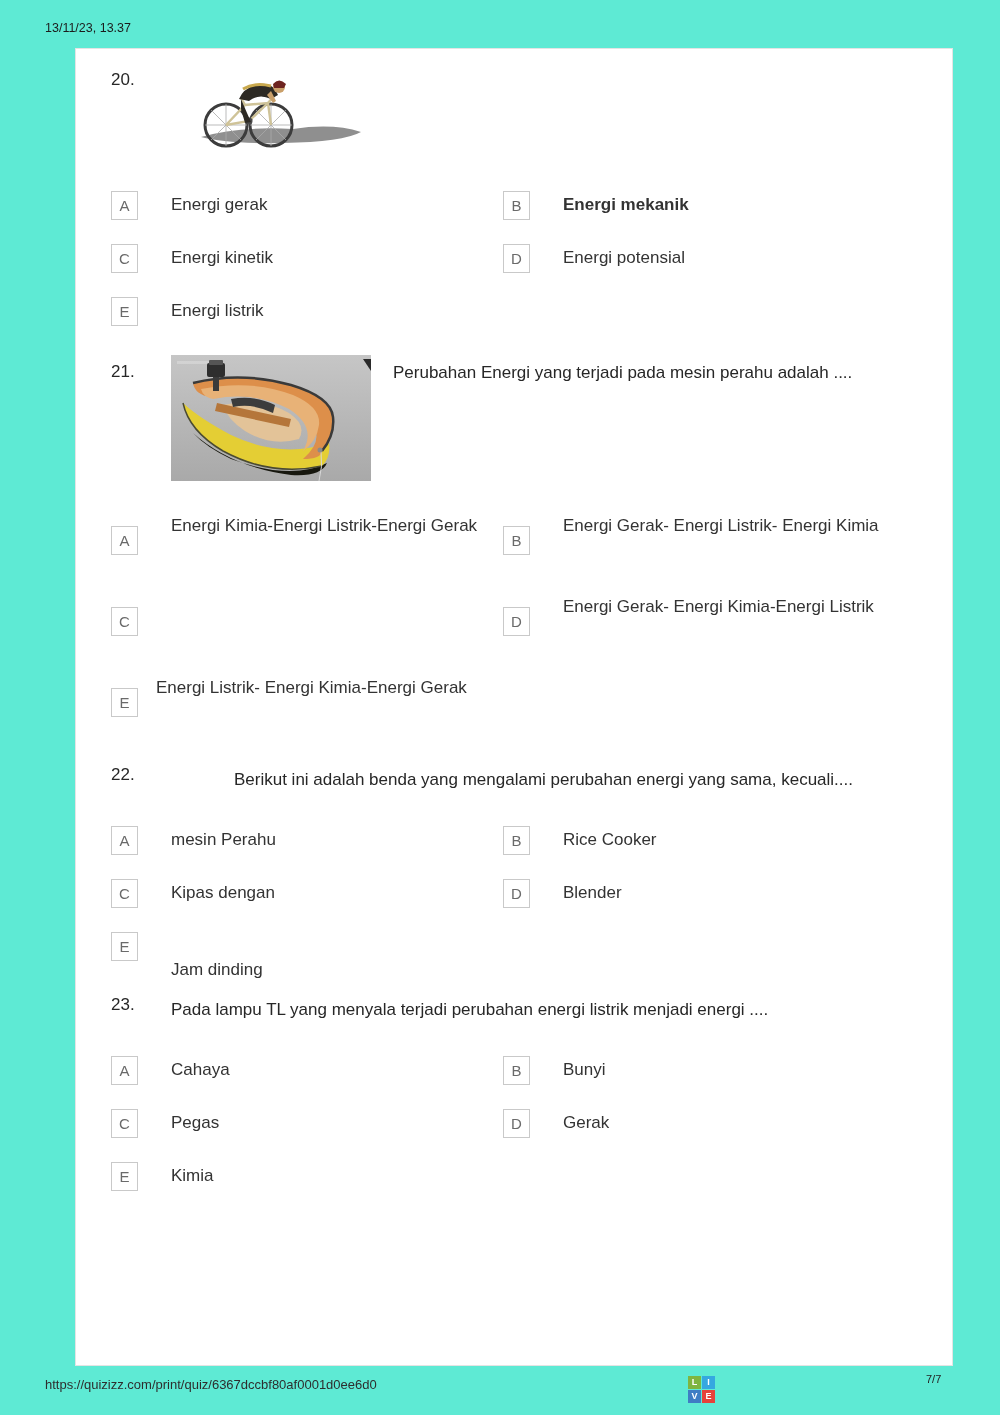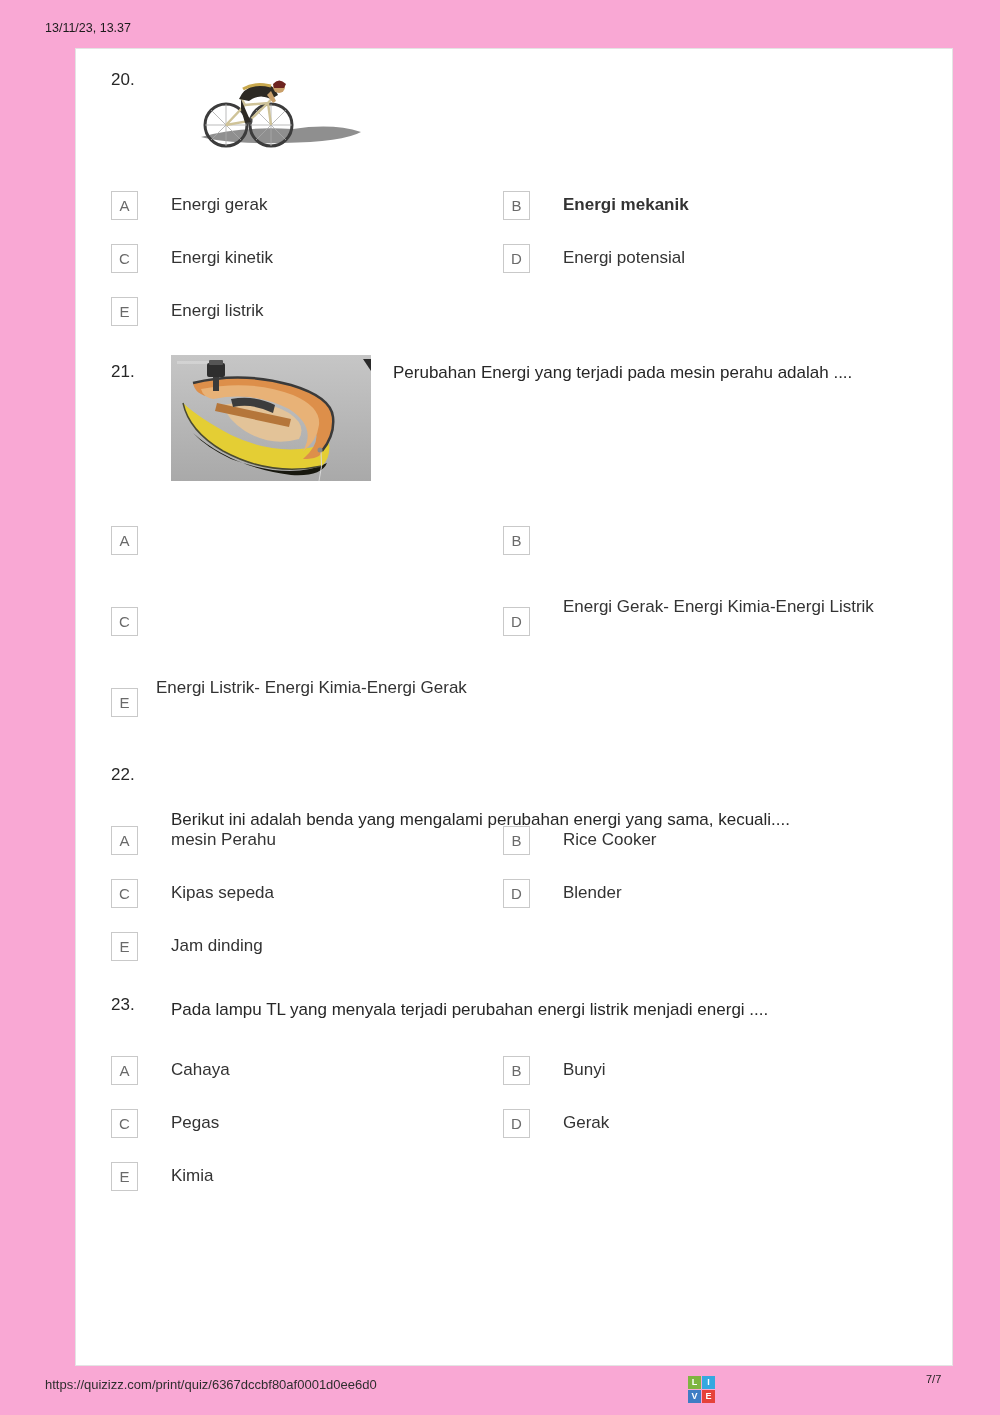--- a/index.html
+++ b/index.html
@@ -1,18 +1,18 @@
 <!DOCTYPE html>
 <html><head>
 <meta charset="utf-8">
 <style>
   * { margin:0; padding:0; box-sizing:border-box; }
   html,body { background:#ffffff; }
   body { font-family:"Liberation Sans", sans-serif; }
-  .page { position:relative; width:1000px; height:1415px; background:#f9a8d4; overflow:hidden; }
+  .page { position:relative; width:1000px; height:1415px; background:#5eead4; overflow:hidden; }
 
   
   .hdr-date { position:absolute; left:45px; top:21px; font-size:12.5px; color:#1c1c1c; }
   .hdr-title { position:absolute; left:0; top:21px; width:100%; text-align:center; font-size:12.5px; color:#1c1c1c; }
 
   
   .content-box { position:absolute; left:75px; top:48px; width:878px; height:1318px; border:1px solid #e4e4e4; background:#fff; }
 
   .qnum { position:absolute; font-size:17px; color:#272727; }
   .qtext { position:absolute; font-size:17px; color:#272727; line-height:30px; }
@@ -124,44 +124,46 @@
       <rect x="38" y="5" width="14" height="5" rx="1" fill="#555555"></rect>
       <rect x="42" y="22" width="6" height="14" fill="#3a3a3a"></rect>
 
       <path d="M150,96 Q152,112 148,126" stroke="#d8d8d8" stroke-width="1" fill="none"></path>
       <circle cx="149" cy="95" r="2.5" fill="#8a8a8a"></circle>
     </svg>
 
     <div class="qtext" style="left:317px; top:309px; width:500px;">Perubahan Energi yang terjadi pada mesin perahu adalah ....</div>
 
     <div class="optbox" style="left:35px; top:477px;">A</div>
+    <div class="optlabel" style="left:95px; top:462px; width:320px;">Energi Kimia-Energi Listrik-Energi Gerak</div>
     <div class="optbox" style="left:427px; top:477px;">B</div>
+    <div class="optlabel" style="left:487px; top:462px; width:320px;">Energi Gerak- Energi Listrik- Energi Kimia</div>
 
     <div class="optbox" style="left:35px; top:558px;">C</div>
     <div class="optbox" style="left:427px; top:558px;">D</div>
     <div class="optlabel" style="left:487px; top:543px; width:320px;">Energi Gerak- Energi Kimia-Energi Listrik</div>
 
     <div class="optbox" style="left:35px; top:639px;">E</div>
     <div class="optlabel" style="left:80px; top:624px; width:320px;">Energi Listrik- Energi Kimia-Energi Gerak</div>
 
     <div class="qnum" style="left:35px; top:716px;">22.</div>
-    <div class="qtext" style="left:95px; top:756px; width:745px;">Berikut ini adalah benda yang mengalami perubahan energi yang sama, kecuali....</div>
+    <div class="qtext" style="left:95px; top:716px; width:745px;text-align:center;">Berikut ini adalah benda yang mengalami perubahan energi yang sama, kecuali....</div>
 
     <div class="optbox" style="left:35px; top:777px;">A</div>
     <div class="optlabel" style="left:95px; top:776px;">mesin Perahu</div>
     <div class="optbox" style="left:427px; top:777px;">B</div>
     <div class="optlabel" style="left:487px; top:776px;">Rice Cooker</div>
 
     <div class="optbox" style="left:35px; top:830px;">C</div>
-    <div class="optlabel" style="left:95px; top:829px;">Kipas sepeda</div>
+    <div class="optlabel" style="left:95px; top:829px;">Kipas dengan</div>
     <div class="optbox" style="left:427px; top:830px;">D</div>
     <div class="optlabel" style="left:487px; top:829px;">Blender</div>
 
     <div class="optbox" style="left:35px; top:883px;">E</div>
-    <div class="optlabel" style="left:95px; top:882px;text-align:right;">Jam dinding</div>
+    <div class="optlabel" style="left:95px; top:906px;text-align:right;">Jam dinding</div>
 
     <div class="qnum" style="left:35px; top:946px;">23.</div>
     <div class="qtext" style="left:95px; top:946px; width:745px;">Pada lampu TL yang menyala terjadi perubahan energi listrik menjadi energi ....</div>
 
     <div class="optbox" style="left:35px; top:1007px;">A</div>
     <div class="optlabel" style="left:95px; top:1006px;">Cahaya</div>
     <div class="optbox" style="left:427px; top:1007px;">B</div>
     <div class="optlabel" style="left:487px; top:1006px;">Bunyi</div>
 
     <div class="optbox" style="left:35px; top:1060px;">C</div>

